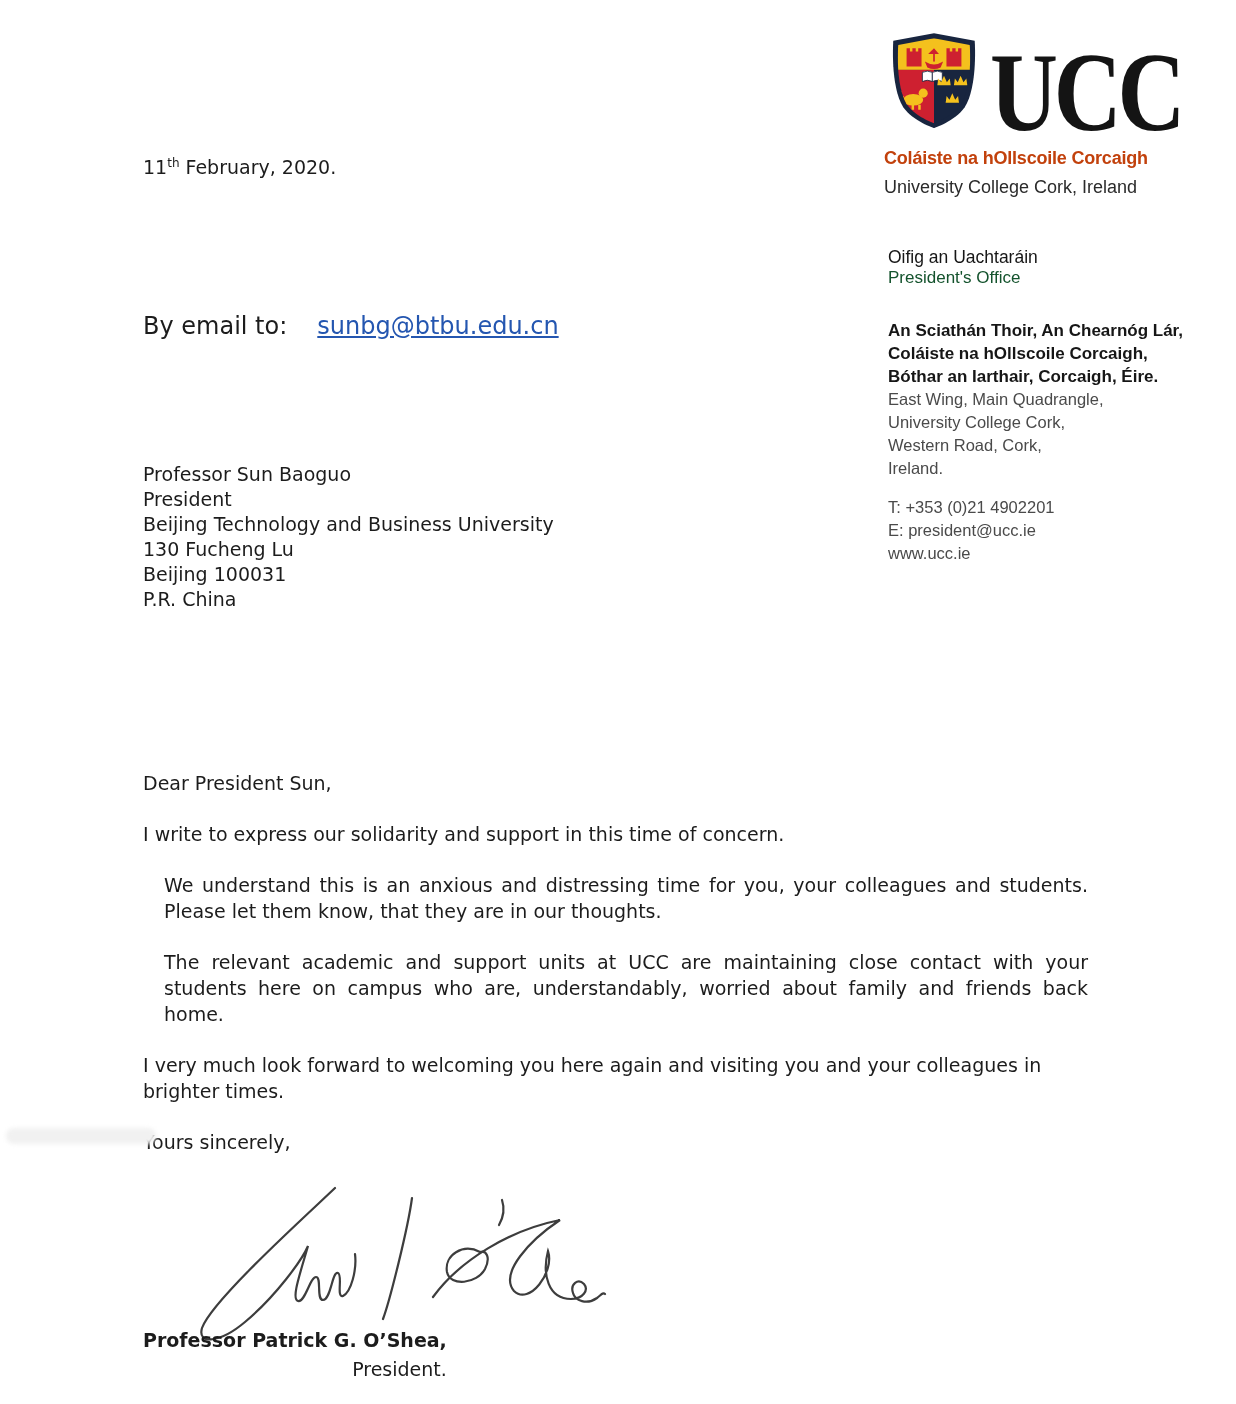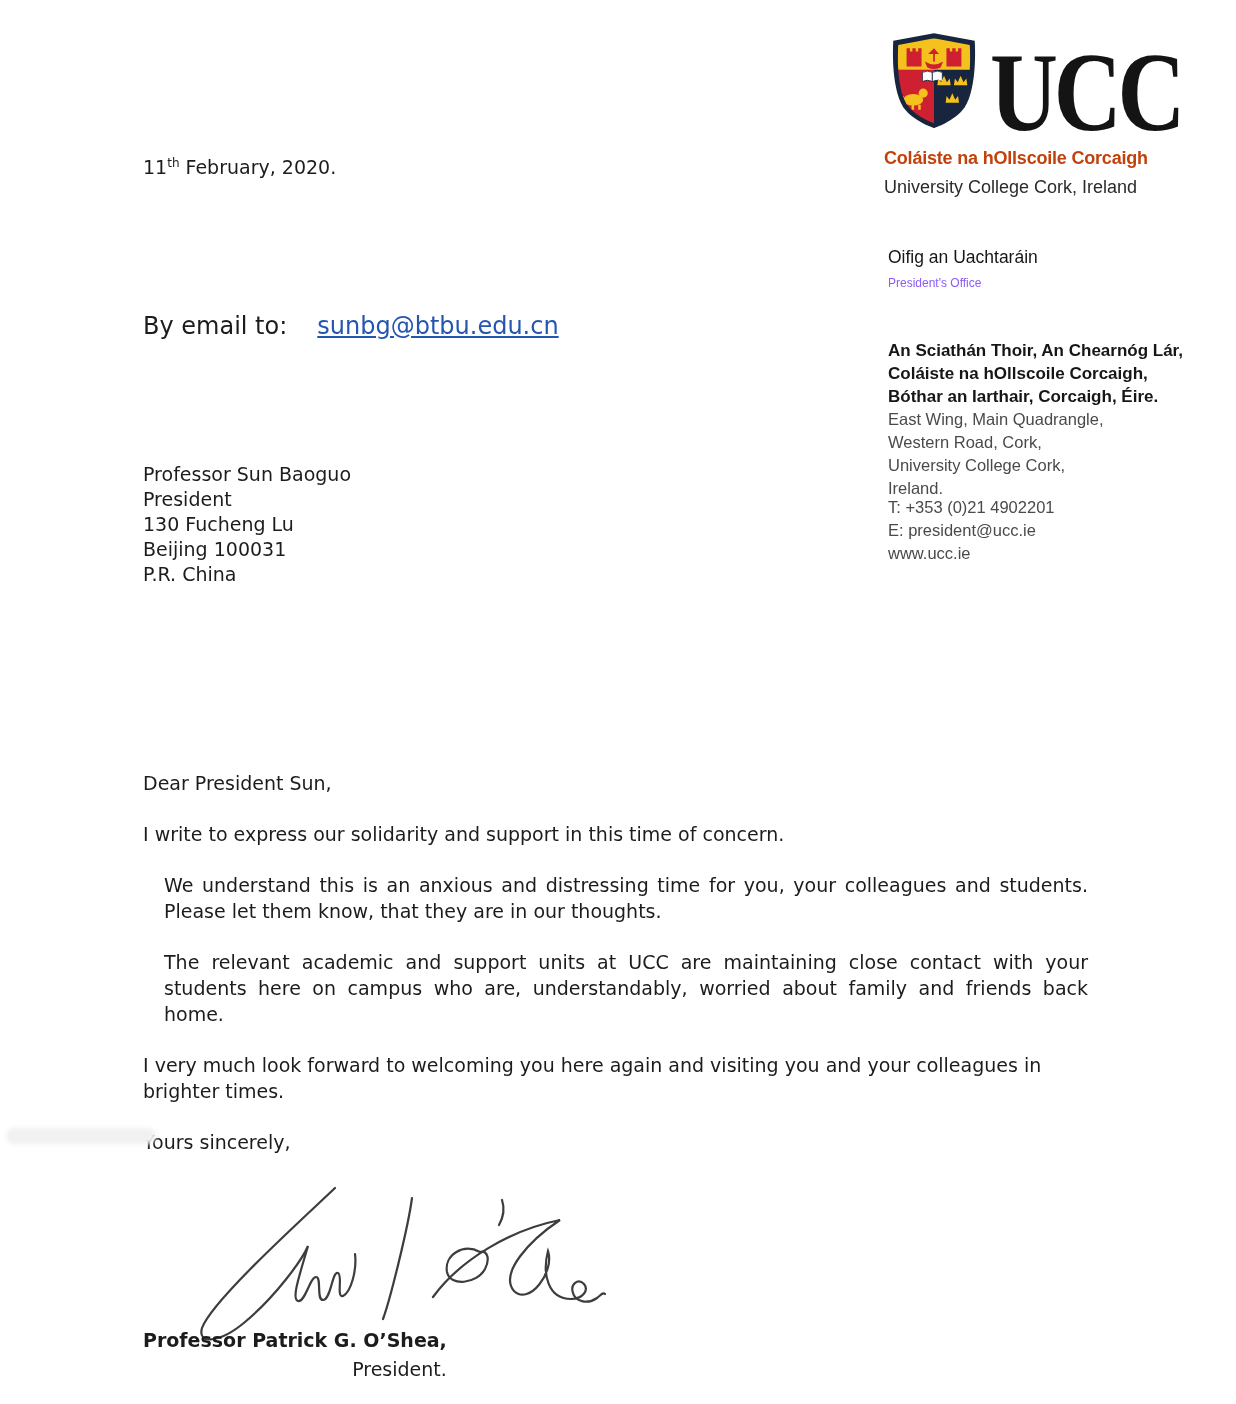--- a/index.html
+++ b/index.html
@@ -24,22 +24,22 @@
     line-height:96px;letter-spacing:-5px;color:#141414;
     transform:scaleX(.84);transform-origin:left top;margin-left:6px;margin-top:14px;
   }
   .lh-irish{font-family:"Liberation Sans",sans-serif;font-weight:bold;font-size:18px;
     letter-spacing:-.2px;color:#c2410c;margin-top:8px;white-space:nowrap;}
   .lh-english{font-family:"Liberation Sans",sans-serif;font-size:18px;color:#2b2b2b;
     margin-top:8px;white-space:nowrap;}
   .side-col{position:absolute;left:888px;width:330px;font-family:"Liberation Sans",sans-serif;}
   .office-block{top:247px;}
   .office-irish{font-weight:normal;font-size:17.5px;color:#161616;}
-  .office-english{font-size:12px;color:#8b5cf6;margin-top:8px;}
-  .addr-block{top:319px;line-height:23px;margin-top:20px;}
+  .office-english{font-size:17px;color:#14532d;margin-top:0;}
+  .addr-block{top:319px;line-height:23px;}
   .addr-irish div{font-weight:bold;font-size:17px;color:#161616;}
   .addr-english div{font-size:16.5px;color:#4a4a4a;}
   .contact-block{top:496px;line-height:23px;font-size:16.5px;color:#4a4a4a;}
   
   .letter-body{position:absolute;left:143px;top:770px;width:945px;font-size:19px;line-height:26px;}
   .letter-body p{margin:0 0 25px 0;}
   .letter-body p.justify{text-align:justify;margin-left:21px;}
   .signature-svg{position:absolute;left:150px;top:1160px;}
   .signatory{position:absolute;left:143px;top:1326px;font-size:19px;line-height:29px;text-align:right;}
   .signatory .sig-name{font-weight:bold;}
@@ -100,39 +100,40 @@
 </div>
 
 <div class="side-col addr-block" style="position:absolute;">
   <div class="addr-irish">
     <div>An Sciathán Thoir, An Chearnóg Lár,</div>
     <div>Coláiste na hOllscoile Corcaigh,</div>
     <div>Bóthar an Iarthair, Corcaigh, Éire.</div>
   </div>
   <div class="addr-english">
     <div>East Wing, Main Quadrangle,</div>
+    <div>University College Cork,</div>
     <div>Western Road, Cork,</div>
-    <div>University College Cork,</div>
     <div>Ireland.</div>
   </div>
 </div>
 
 <div class="side-col contact-block" style="position:absolute;">
   <div>T: +353 (0)21 4902201</div>
   <div>E: president@ucc.ie</div>
   <div>www.ucc.ie</div>
 </div>
 
 <div class="date-line"><span>11</span><sup>th</sup><span> February, 2020.</span></div>
 
 <div class="email-line"><span>By email to:</span><a class="email-link">sunbg@btbu.edu.cn</a></div>
 
 <div class="recipient">
   <div class="name">Professor Sun Baoguo</div>
   <div>President</div>
+  <div>Beijing Technology and Business University</div>
   <div>130 Fucheng Lu</div>
   <div>Beijing 100031</div>
   <div>P.R. China</div>
 </div>
 
 <div class="letter-body">
   <p>Dear President Sun,</p>
   <p>I write to express our solidarity and support in this time of concern.</p>
   <p class="justify">We understand this is an anxious and distressing time for you, your colleagues and students.  Please let them know, that they are in our thoughts.</p>
   <p class="justify">The relevant academic and support units at UCC are maintaining close contact with your students here on campus who are, understandably, worried about family and friends back home.</p>

